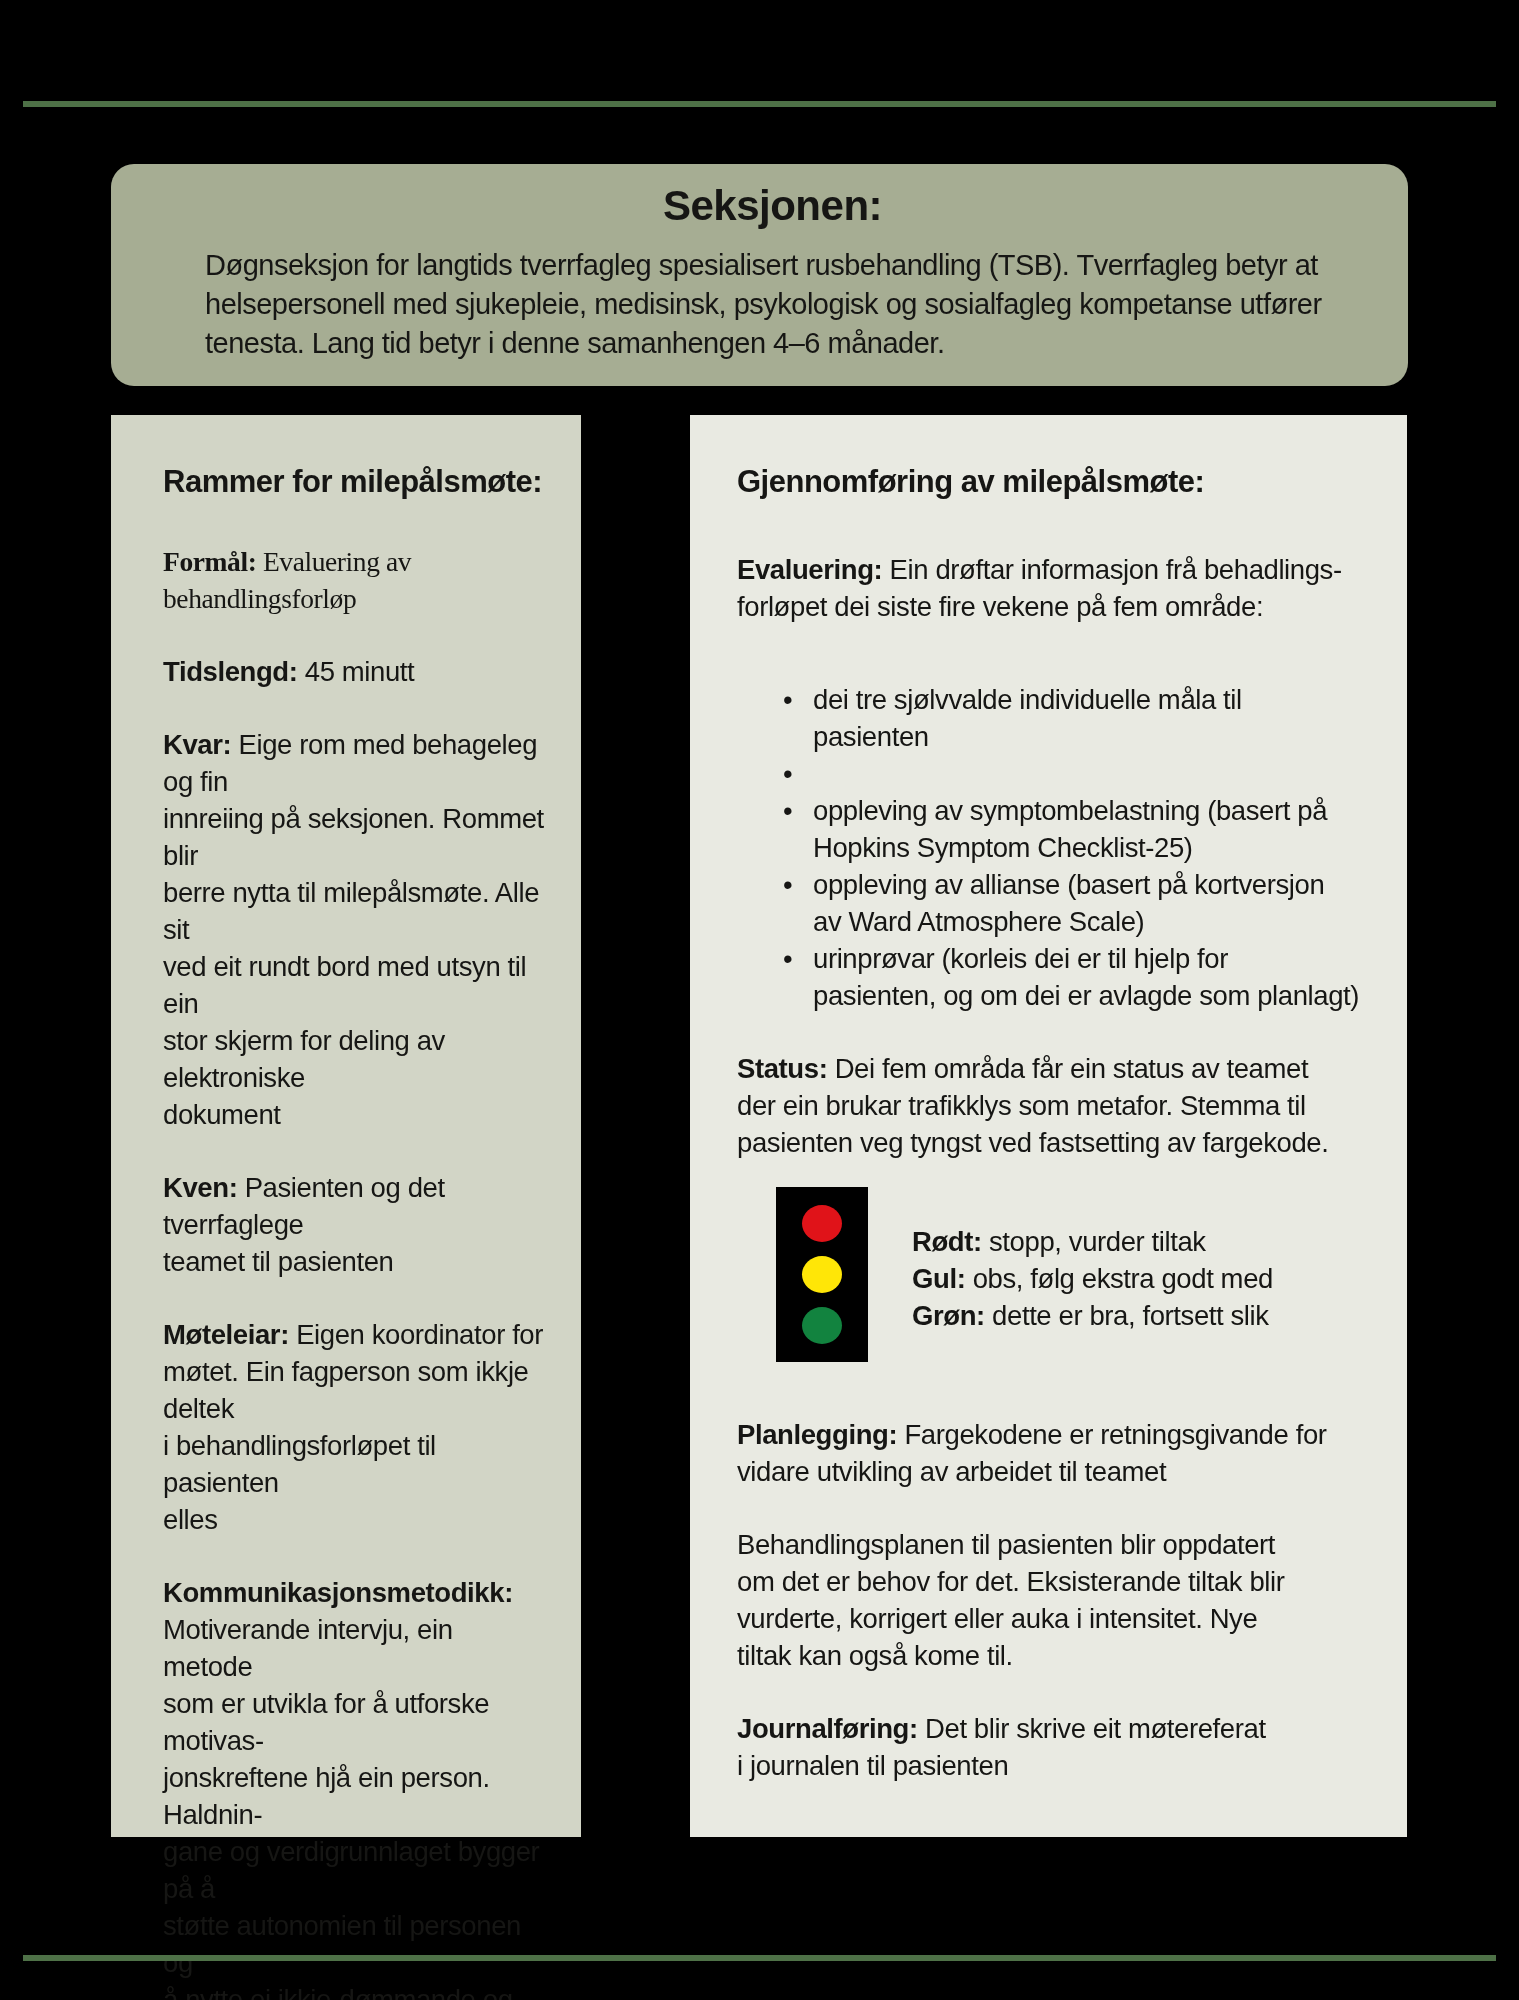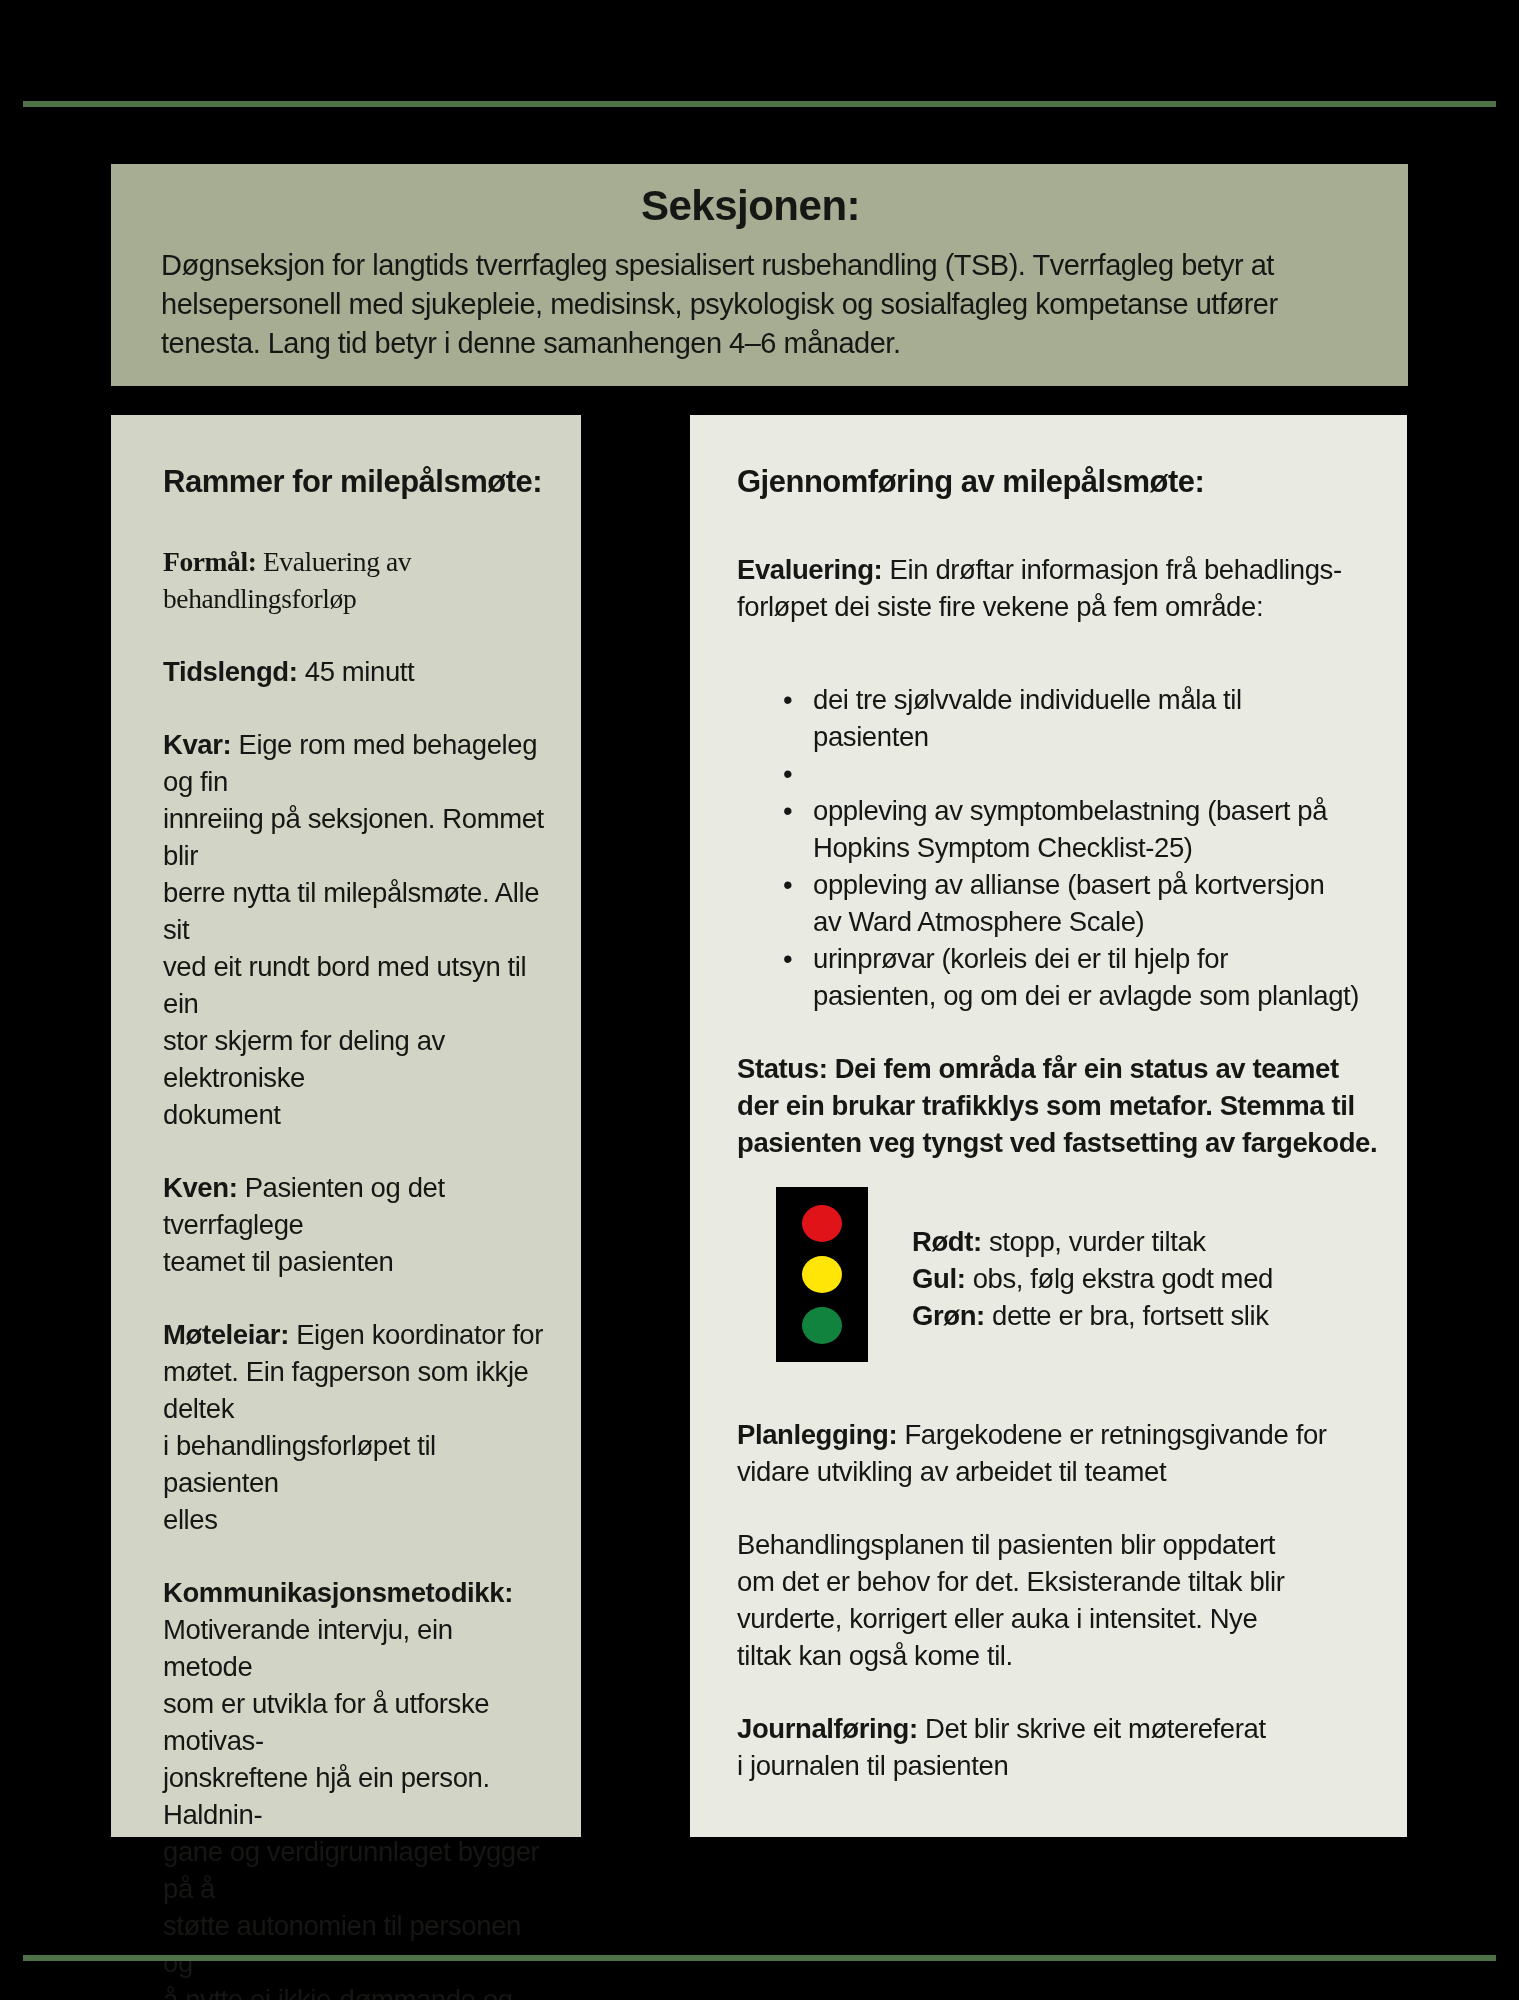--- a/index.html
+++ b/index.html
@@ -6,21 +6,21 @@
   #canvas{
     position:relative;width:1519px;height:2000px;background:#000;overflow:hidden;
     font-family:"Liberation Sans",sans-serif;color:#161614;
   }
   .rule{position:absolute;left:23px;width:1473px;height:6px;background:#4e7147;}
   #rule-top{top:101px;}
   #rule-bottom{top:1955px;}
 
   #header-box{
     position:absolute;left:111px;top:164px;width:1297px;height:222px;
-    background:#a6ad93;box-sizing:border-box;padding:16px 60px 0 42px;
+    background:#a6ad93;box-sizing:border-box;padding:16px 60px 0 86px;border-radius:23px;
   }
   #header-title{
     text-align:center;font-weight:bold;font-size:42px;line-height:52px;
     margin:0 0 14px 0;letter-spacing:-0.5px;
   }
   #header-body{
     margin:8px;font-size:29px;line-height:39px;letter-spacing:-0.5px;white-space:pre-line;
   }
 
   .col{position:absolute;top:415px;height:1422px;box-sizing:border-box;}
@@ -42,21 +42,21 @@
   #col-right .intro{margin-top:0;}
 
   ul.bullets{
     list-style:none;margin:56px 0 0 0;padding:0 0 0 46px;
     font-size:27.5px;line-height:37px;letter-spacing:-0.4px;
   }
   ul.bullets li{display:flex;align-items:flex-start;}
   ul.bullets .bullet{flex:0 0 30px;}
   ul.bullets .li-text{white-space:pre-line;}
 
-  .status-para{font-weight:bold;}
+  .status-para{}
 
   #traffic-row{display:flex;margin:26px 0 0 39px;}
   #traffic-light{
     width:92px;height:175px;background:#000;box-sizing:border-box;
     padding:18px 0;display:flex;flex-direction:column;align-items:center;
     justify-content:space-between;flex:0 0 auto;
   }
   .light{width:40px;height:37px;border-radius:50%;display:block;}
   #legend{margin:36px 0 0 44px;font-size:27.5px;line-height:37px;letter-spacing:-0.4px;}
   #legend p{margin:0;white-space:pre-line;}

